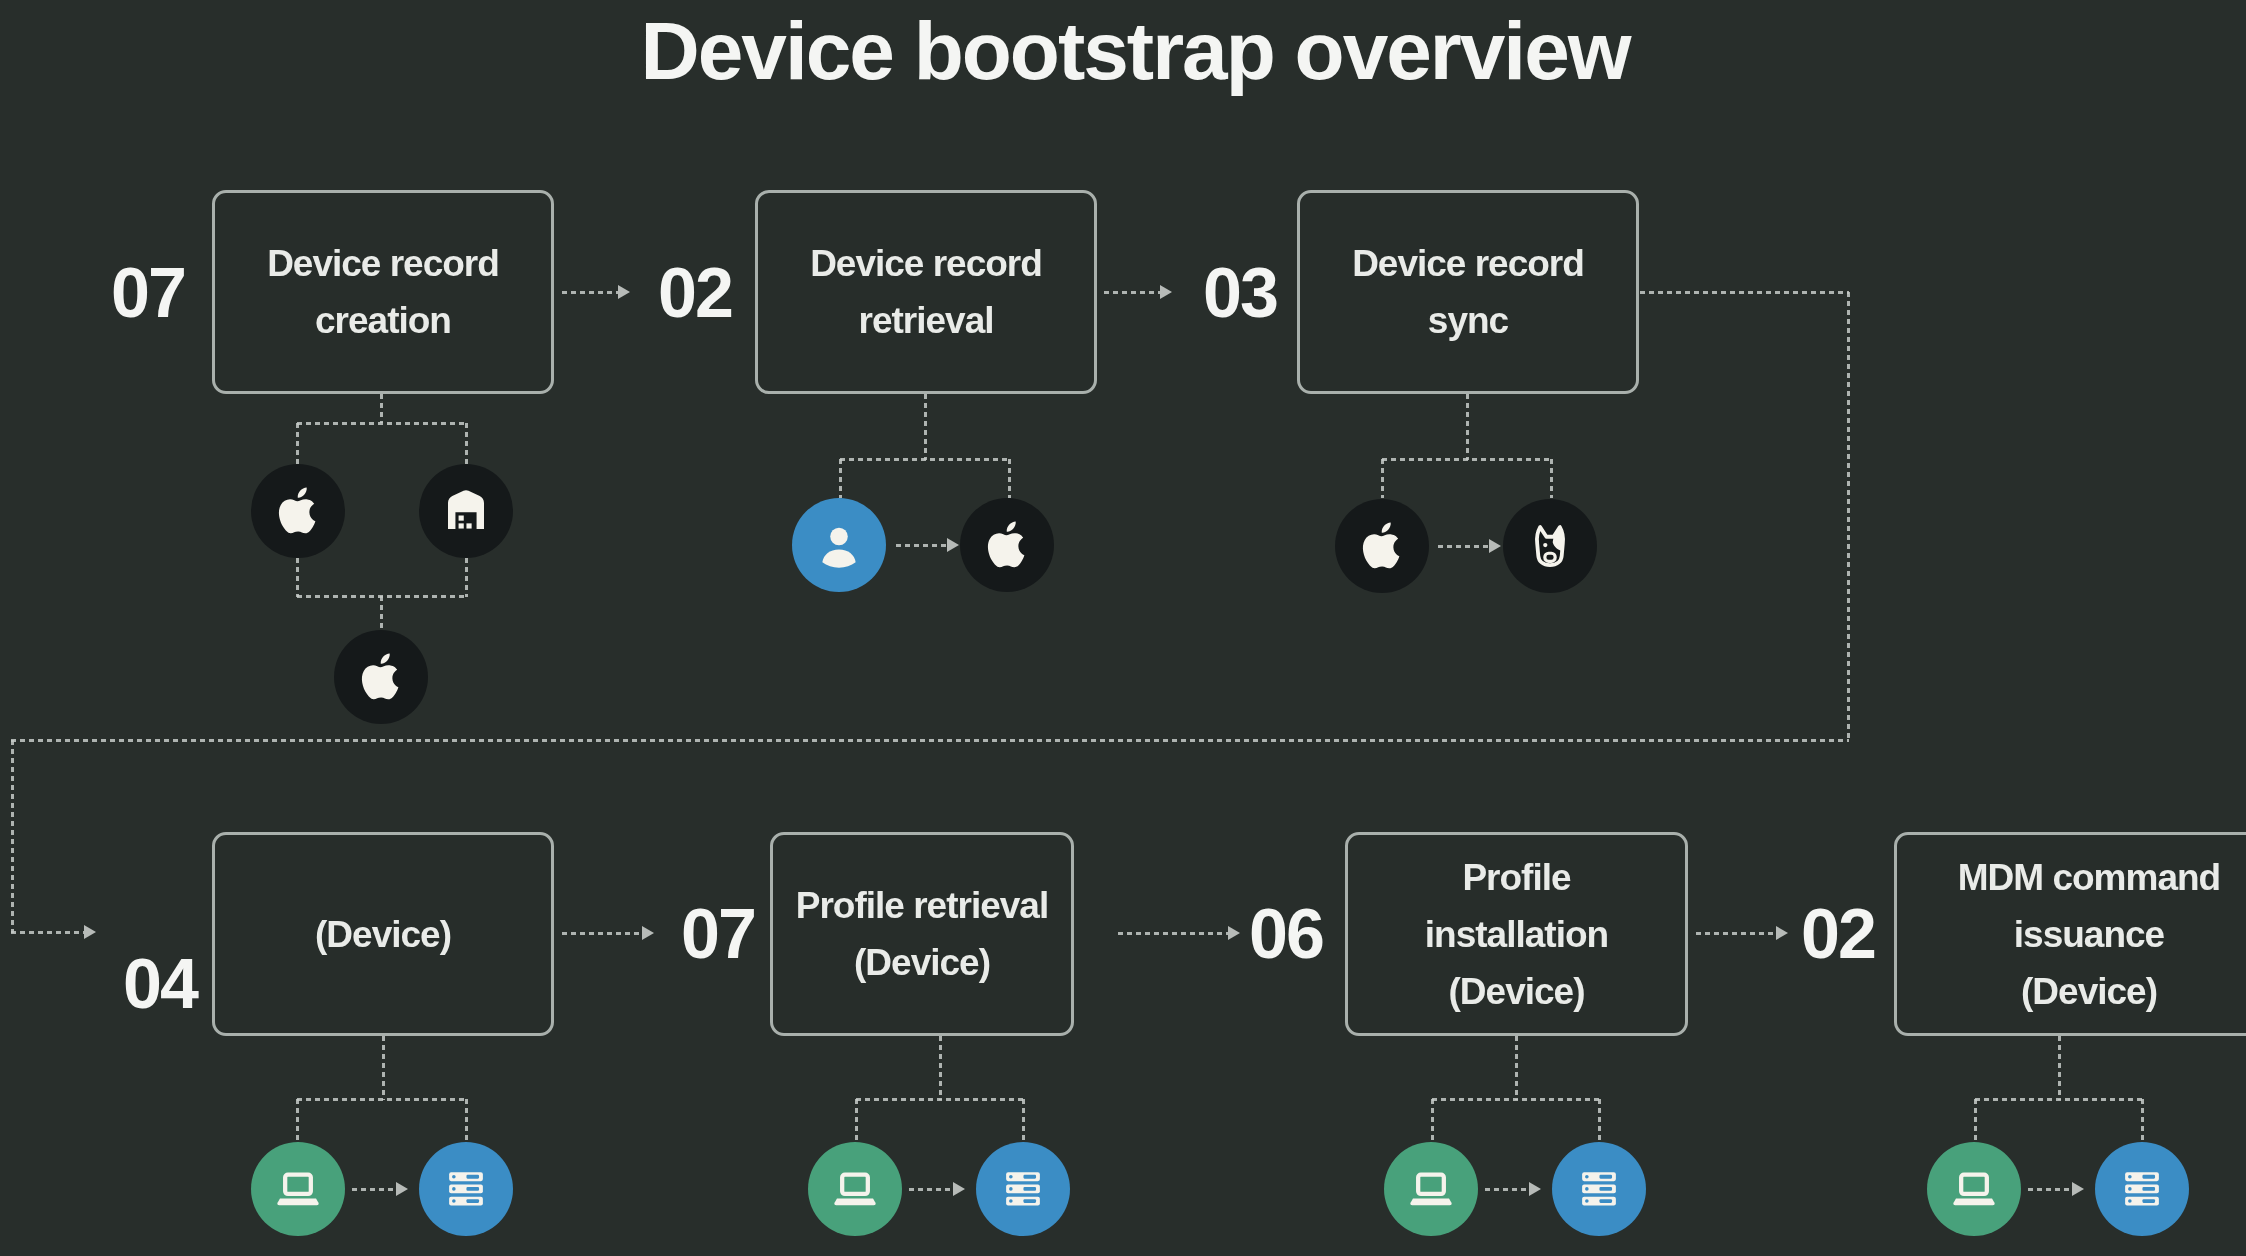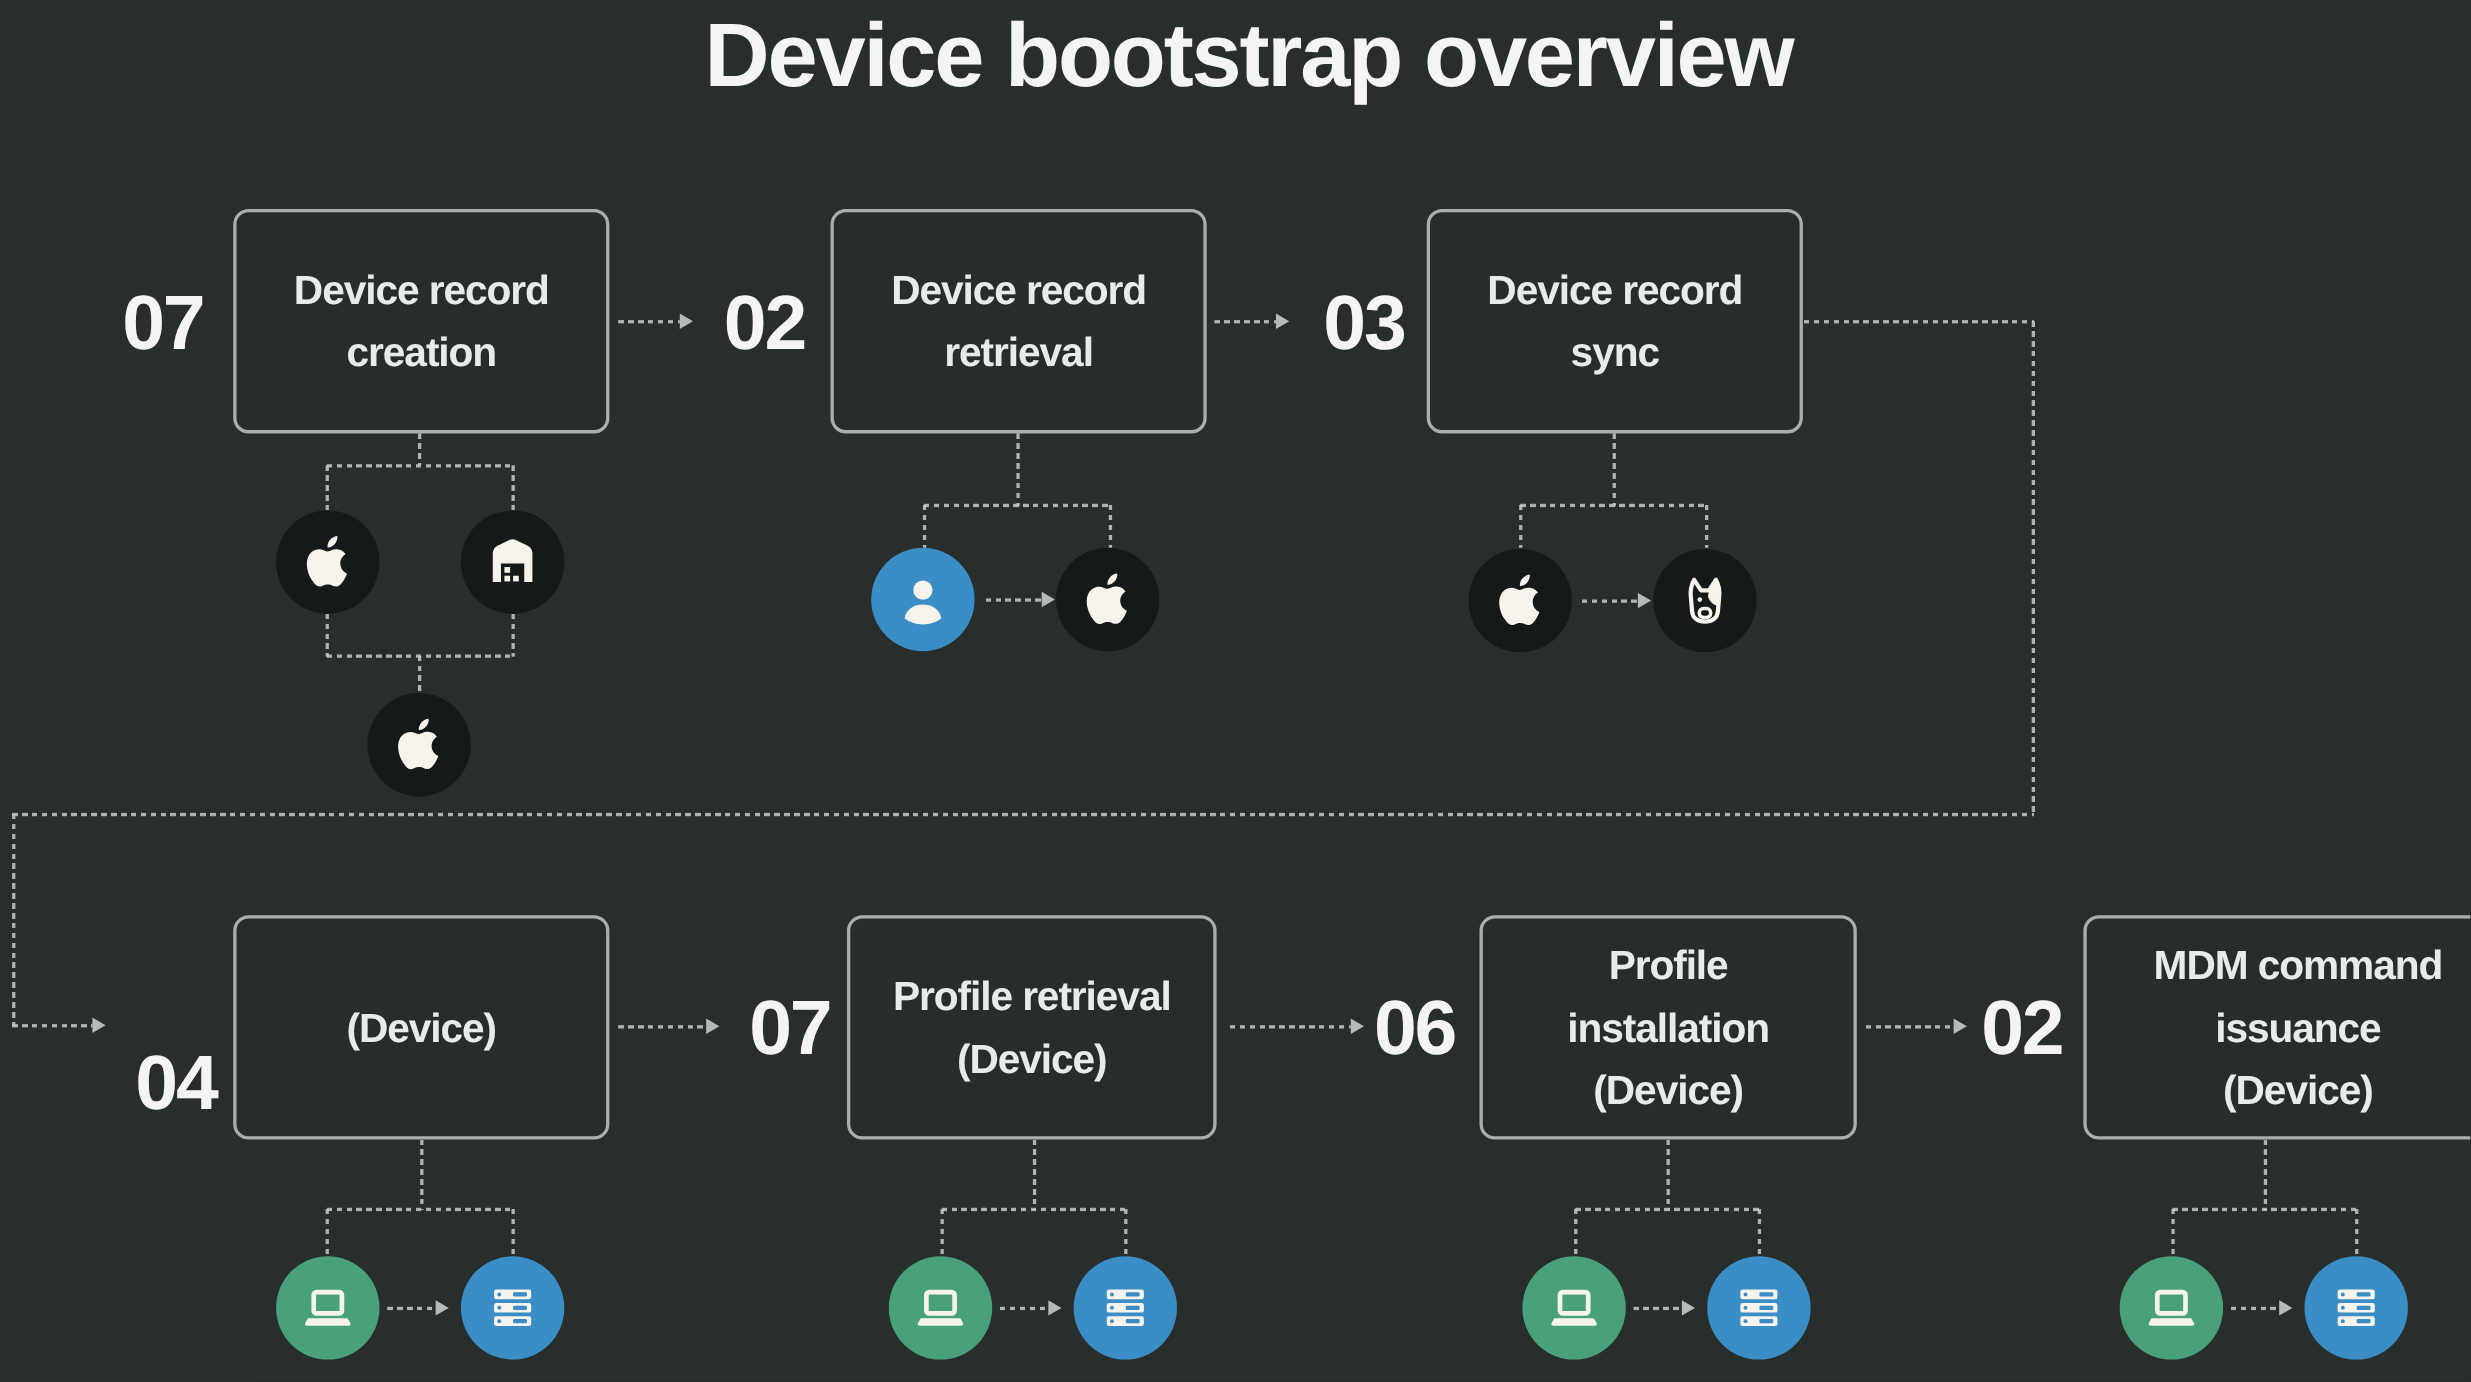--- a/index.html
+++ b/index.html
@@ -180,21 +180,21 @@
   <div class="ah" style="left:1489px;top:539px"></div>
 
   <div class="num" style="left:100px;top:949px">04</div>
   <div class="num" style="left:658px;top:899px">07</div>
   <div class="num" style="left:1226px;top:899px">06</div>
   <div class="num" style="left:1778px;top:899px">02</div>
 
   <div class="box" style="left:212px;top:832px;width:342px">
     <div class="box-line">(Device)</div>
   </div>
-  <div class="box" style="left:770px;top:832px;width:336px">
+  <div class="box" style="left:770px;top:832px;width:304px">
     <div class="box-line">Profile retrieval</div>
     <div class="box-line">(Device)</div>
   </div>
   <div class="box" style="left:1345px;top:832px;width:343px">
     <div class="box-line">Profile</div>
     <div class="box-line">installation</div>
     <div class="box-line">(Device)</div>
   </div>
   <div class="box" style="left:1894px;top:832px;width:390px">
     <div class="box-line">MDM command</div>

